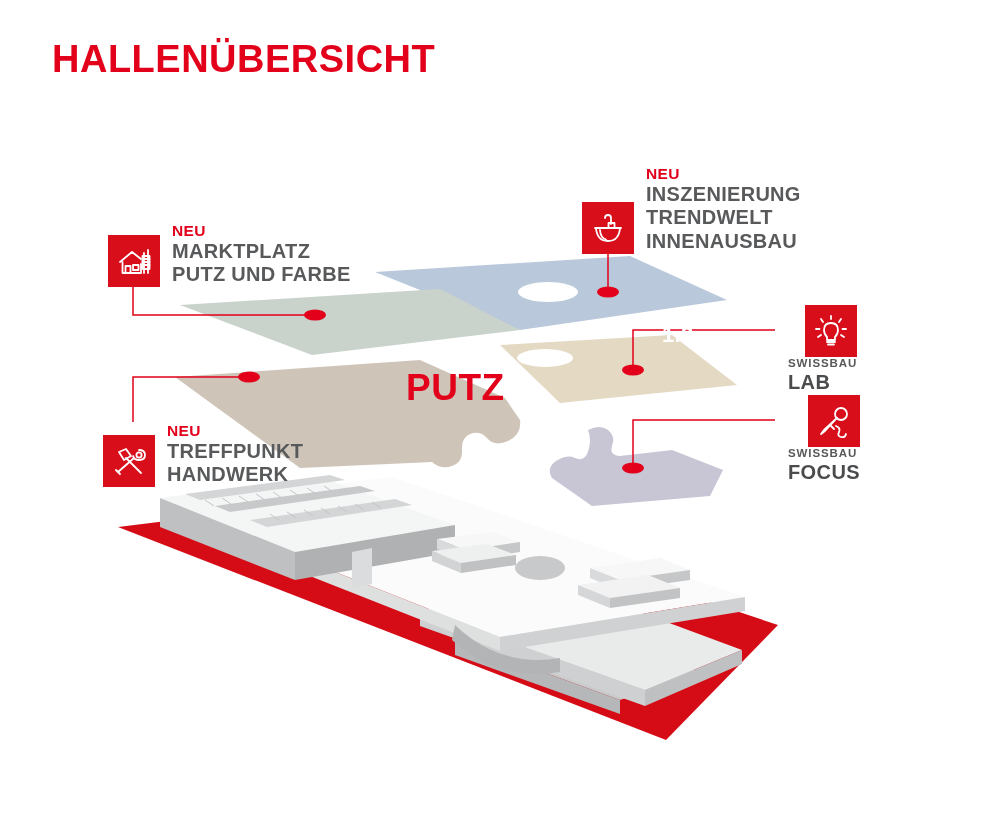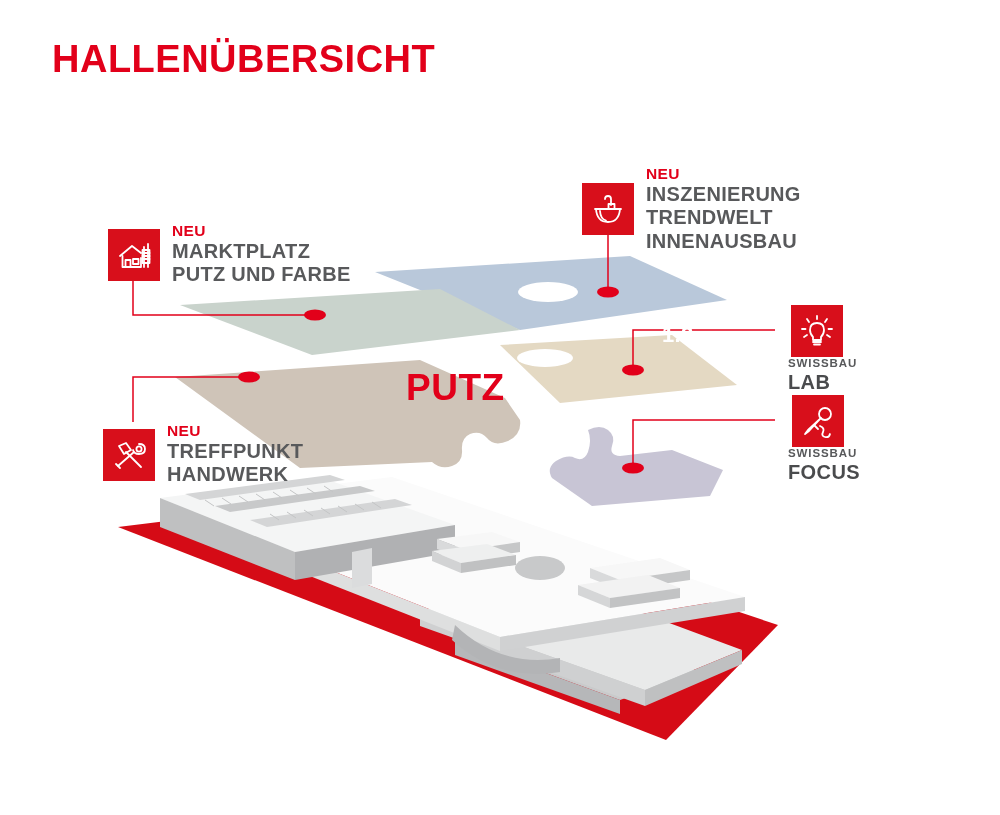--- a/index.html
+++ b/index.html
@@ -42,21 +42,21 @@
     left: 0; top: 0;
     width: 1000px;
     height: 815px;
     pointer-events: none;
   }
 
   
   .callout {
     position: absolute;
     display: flex;
-    align-items: center;
+    align-items: flex-end;
   }
   .callout.right-side {
     flex-direction: column;
   }
   .icon-tile {
     width: 52px;
     height: 52px;
     background: #d80f1b;
     flex: 0 0 52px;
     position: relative;

